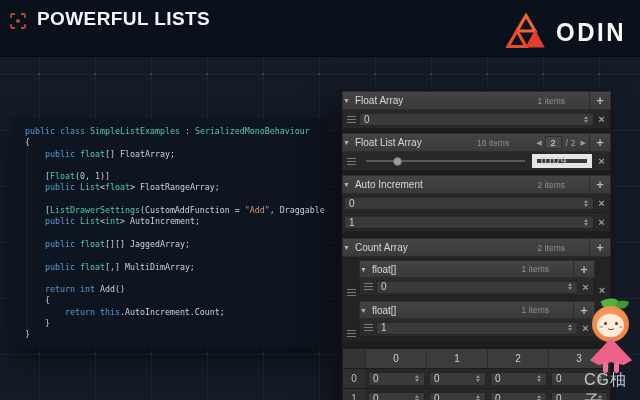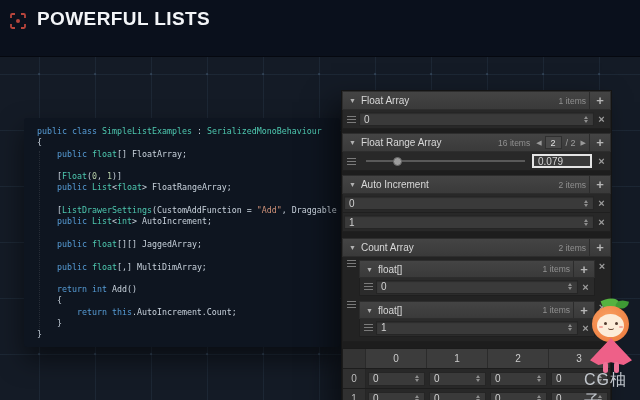--- a/index.html
+++ b/index.html
@@ -21,42 +21,42 @@
         background:#0a101c; border-bottom:1px solid rgba(0,0,0,0.45); z-index:4; }
   .focus-icon{ position:absolute; left:10px; top:13px; width:16px; height:16px; }
   .hdr-title{ position:absolute; left:37px; top:8px; font-size:19px; font-weight:700;
               color:#f3f5f8; letter-spacing:0.4px; }
   .hdr-sub{ position:absolute; left:10px; top:36px; font-size:9.5px; font-weight:700;
             color:#e7ebf0; letter-spacing:0.1px; }
   .brand{ position:absolute; right:14px; top:13px; display:flex; align-items:center; gap:10px; }
   .brand-name{ font-size:24px; font-weight:700; color:#f7f8f9; letter-spacing:2.5px;
                transform:scaleY(1.04); }
   
-  .code-panel{ position:absolute; left:24px; top:118px; width:316px; height:229px;
+  .code-panel{ position:absolute; left:12px; top:118px; width:316px; height:229px;
                background:#0e1520; border-radius:3px; z-index:2;
                box-shadow:0 12px 26px rgba(0,0,0,0.5); padding:8px 0 0 13px; overflow:hidden; }
   .indent-guide{ position:absolute; left:15px; top:33px; height:180px;
                  border-left:1px dotted rgba(255,255,255,0.10); }
   .code-line{ font-family:"DejaVu Sans Mono",monospace; font-size:8.3px; line-height:11.3px;
               white-space:pre; color:#c8d2dc; }
   .tok-k{ color:#569cd6; } .tok-t{ color:#4ec9b0; } .tok-s{ color:#ce9178; }
   .tok-n{ color:#b5cea8; } .tok-p{ color:#c8d2dc; }
   
   .inspector{ position:absolute; left:341px; top:90px; width:271px; z-index:3;
               background:#1d1d1d; border:1px solid #141414;
               box-shadow:-10px 12px 26px rgba(0,0,0,0.5);
               font-size:10px; color:#cfcfcf; }
   .section{ width:100%; }
   .mb4{ margin-bottom:4px; } .mb6{ margin-bottom:6px; }
   .sec-header{ height:19px; display:flex; align-items:center;
                background:linear-gradient(#444444,#3a3a3a);
-               border:1px solid #2d2d2d; padding-left:6px; }
+               border:1px solid #2d2d2d; }
   .foldout{ font-size:7px; color:#b2b2b2; margin-right:5px; }
   .sec-title{ font-size:10px; color:#d8d8d8; }
-  .count{ margin-left:auto; font-size:8.5px; color:#919191; margin-right:3px; }
+  .count{ margin-left:auto; font-size:8.5px; color:#919191; margin-right:24px; }
   .plus-btn{ width:21px; height:100%; border-left:1px solid #2c2c2c; flex:none;
              display:flex; align-items:center; justify-content:center;
              color:#b6b6b6; font-size:13px; font-weight:700; }
   .item-row{ height:19px; display:flex; align-items:center; background:#282828;
              border:1px solid #1f1f1f; border-top:none; padding:0 1px; }
   .drag-handle{ width:15px; flex:none; padding:0 3px; display:flex; flex-direction:column;
                 justify-content:center; gap:2px; }
   .drag-handle i{ display:block; height:1px; background:#7b7b7b; }
   .field{ flex:1; height:14px; background:#3a3a3a; border:1px solid #252525;
           box-shadow:inset 0 1px 1px rgba(0,0,0,0.25);
@@ -69,25 +69,25 @@
   .x-btn{ width:15px; flex:none; text-align:center; color:#9d9d9d;
           font-size:11px; font-weight:700; }
   .page-arrow{ font-size:7px; color:#9a9a9a; margin:0 3px; }
   .page-num{ min-width:17px; height:13px; line-height:12px; text-align:center;
              background:#4a4a4a; border:1px solid #2f2f2f; font-size:9px; color:#e2e2e2; }
   .page-total{ font-size:9px; color:#9d9d9d; margin:0 2px 0 4px; }
   .slider-track{ flex:1; height:2px; background:#5a5a5a; margin:0 7px; position:relative; }
   .slider-knob{ position:absolute; top:-3.5px; width:9px; height:9px; border-radius:50%;
                 background:#9d9d9d; border:1px solid #686868; }
   .slider-value{ flex:none; width:60px; height:14px; background:#3a3a3a;
-                 border:2px solid #e5e5e5; display:flex; align-items:center;
+                 border:5px solid #e5e5e5; display:flex; align-items:center;
                  padding:0 4px; color:#d2d2d2; margin-right:2px; }
   .jagged-body{ background:#232323; border:1px solid #1e1e1e; border-top:none;
                 padding:3px 1px 4px 1px; }
-  .jagged-item{ display:flex; align-items:flex-start; }
+  .jagged-item{ display:flex; align-items:flex-end; }
   .jagged-item + .jagged-item{ margin-top:5px; }
   .nested-box{ flex:1; }
   .nested-box .sec-header{ height:18px; }
   .nested-box .item-row{ height:18px; background:#2b2b2b; }
   .outer-x{ width:14px; flex:none; text-align:center; color:#9d9d9d;
             font-size:11px; font-weight:700; }
   
   .mtable{ margin-top:6px; border:1px solid #1b1b1b; }
   .t-head{ display:flex; height:19px; background:#3c3c3c; }
   .t-corner{ width:23px; flex:none; background:#343434; border-right:1px solid #2a2a2a; }
@@ -132,20 +132,30 @@
     <span class="focus-icon">
       <svg width="16" height="16" viewBox="0 0 16 16">
         <path d="M1 5 V2.2 Q1 1 2.2 1 H5" fill="none" stroke="#b8453c" stroke-width="1.8"></path>
         <path d="M11 1 H13.8 Q15 1 15 2.2 V5" fill="none" stroke="#b8453c" stroke-width="1.8"></path>
         <path d="M15 11 V13.8 Q15 15 13.8 15 H11" fill="none" stroke="#b8453c" stroke-width="1.8"></path>
         <path d="M5 15 H2.2 Q1 15 1 13.8 V11" fill="none" stroke="#b8453c" stroke-width="1.8"></path>
         <circle cx="8" cy="8" r="2" fill="#b8453c"></circle>
       </svg>
     </span>
     <div class="hdr-title">POWERFUL LISTS</div>
+    <div class="brand">
+      <span>
+        <svg width="40" height="36" viewBox="0 0 40 36">
+          <polygon points="20,2.5 29,18 11,18" fill="none" stroke="#ef6236" stroke-width="3.2"></polygon>
+          <polygon points="11,18 20,33.5 2,33.5" fill="none" stroke="#e64e2e" stroke-width="3.2"></polygon>
+          <polygon points="29,16.5 38.8,34.5 19.2,34.5" fill="#dc3f2b"></polygon>
+        </svg>
+      </span>
+      <span class="brand-name">ODIN</span>
+    </div>
   </div>
 
   <section class="code-panel">
     <span class="indent-guide"></span>
     <div>
         <div class="code-line"><span class="tok-k">public</span><span class="tok-p"> </span><span class="tok-k">class</span><span class="tok-p"> </span><span class="tok-t">SimpleListExamples</span><span class="tok-p"> : </span><span class="tok-t">SerializedMonoBehaviour</span></div>
         <div class="code-line"><span class="tok-p">{</span></div>
         <div class="code-line"><span class="tok-p">    </span><span class="tok-k">public</span><span class="tok-p"> </span><span class="tok-t">float</span><span class="tok-p">[] FloatArray;</span></div>
         <div class="code-line">&nbsp;</div>
         <div class="code-line"><span class="tok-p">    [</span><span class="tok-t">Float</span><span class="tok-p">(</span><span class="tok-n">0</span><span class="tok-p">, </span><span class="tok-n">1</span><span class="tok-p">)]</span></div>
@@ -188,21 +198,21 @@
               <b class="dn"></b>
             </span>
         </span>
         <span class="x-btn">×</span>
       </div>
     </div>
 
     <div class="section mb4">
       <div class="sec-header">
         <span class="foldout">▼</span>
-        <span class="sec-title">Float Range Array</span>
+        <span class="sec-title">Float List Array</span>
         <span class="count">16 items</span>
         <span class="page-arrow">◀</span>
         <span class="page-num">2</span>
         <span class="page-total">/ 2</span>
         <span class="page-arrow">▶</span>
         <span class="plus-btn">+</span>
       </div>
       <div class="item-row">
         <span class="drag-handle">
             <i></i>

